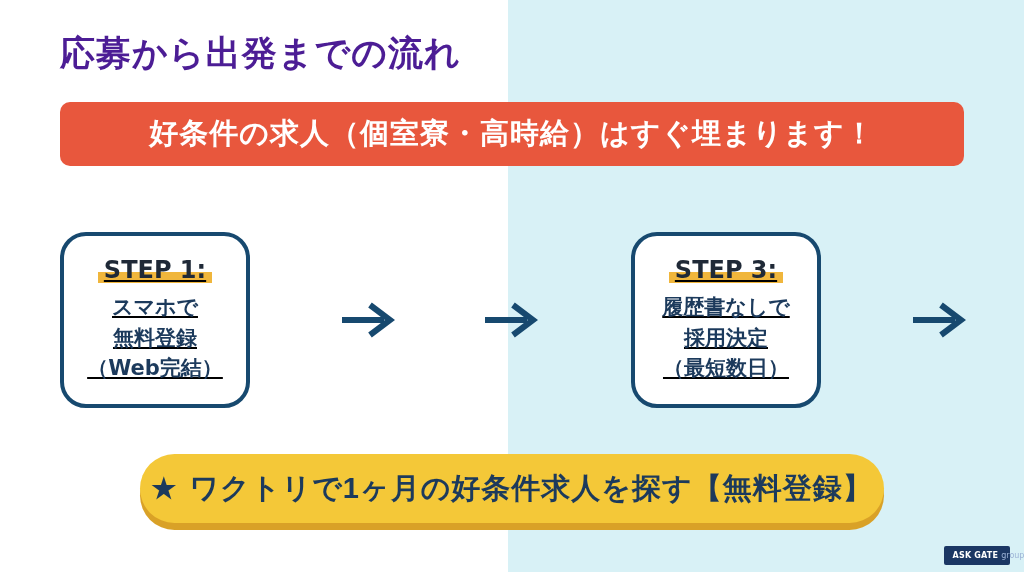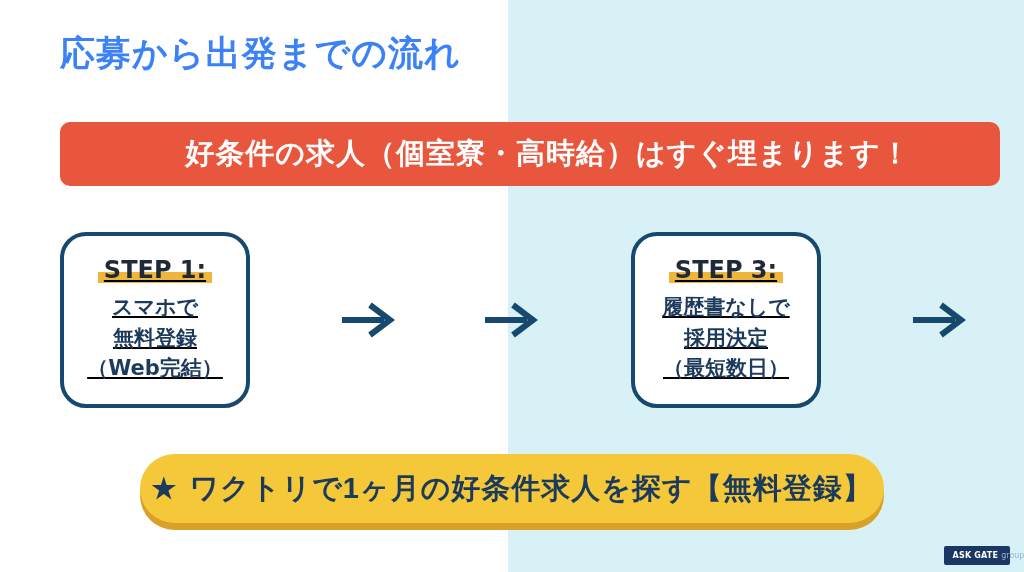--- a/index.html
+++ b/index.html
@@ -22,39 +22,38 @@
     width: 516px;
     height: 572px;
     background: #D8F1F6;
   }
   .page-title {
     position: absolute;
     left: 60px;
     top: 30px;
     font-size: 35px;
     font-weight: bold;
-    color: #3b82f6;
+    color: #4c1d95;
     letter-spacing: 1px;
   }
   .banner {
     position: absolute;
     left: 60px;
-    top: 122px;
+    top: 102px;
     width: 904px;
     height: 64px;
     background: #E8573D;
     border-radius: 10px;
     display: flex;
     align-items: center;
     justify-content: center;
     color: #ffffff;
     font-size: 29px;
     font-weight: bold;
     letter-spacing: 1px;
-    padding-left: 36px;
   }
   .steps {
     position: absolute;
     left: 60px;
     top: 232px;
     width: 904px;
     height: 176px;
     display: flex;
     align-items: center;
     justify-content: space-between;

